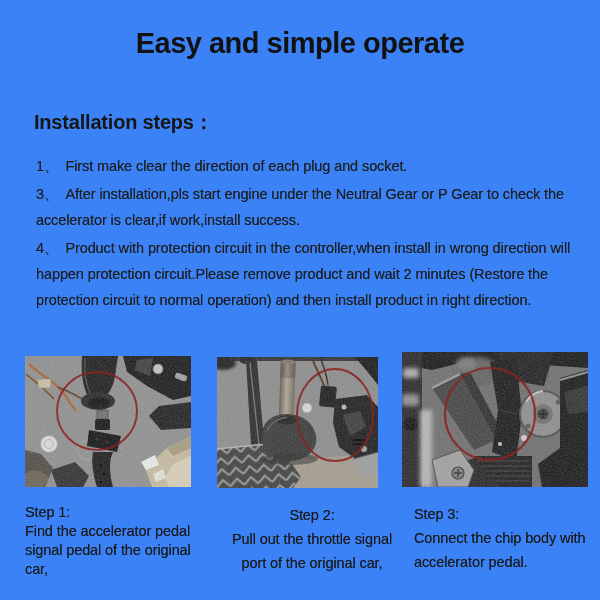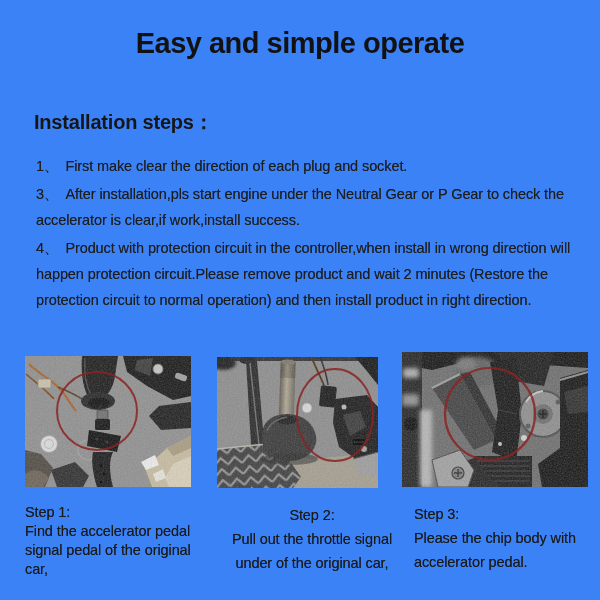--- a/index.html
+++ b/index.html
@@ -257,20 +257,20 @@
       <ellipse cx="88" cy="62" rx="45" ry="46" fill="none" stroke="#8b2525" stroke-width="2.2" opacity="0.85"></ellipse>
     </svg>
   </figure>
 
   <div class="caption cap1">
     <div class="cap-label">Step 1:</div>
     <div class="cap-text">Find the accelerator pedal signal pedal of the original car,</div>
   </div>
   <div class="caption cap2">
     <div class="cap-label">Step 2:</div>
-    <div class="cap-text">Pull out the throttle signal under of the original car,</div>
+    <div class="cap-text">Pull out the throttle signal port of the original car,</div>
   </div>
   <div class="caption cap3">
     <div class="cap-label">Step 3:</div>
-    <div class="cap-text">Please the chip body with accelerator pedal.</div>
+    <div class="cap-text">Connect the chip body with accelerator pedal.</div>
   </div>
 
 </div>
 
 </body></html>

